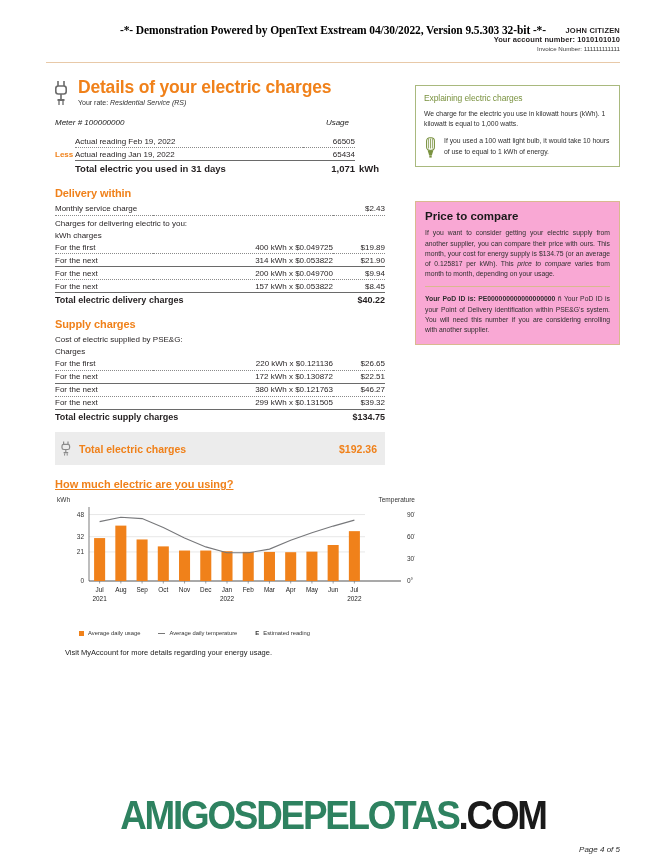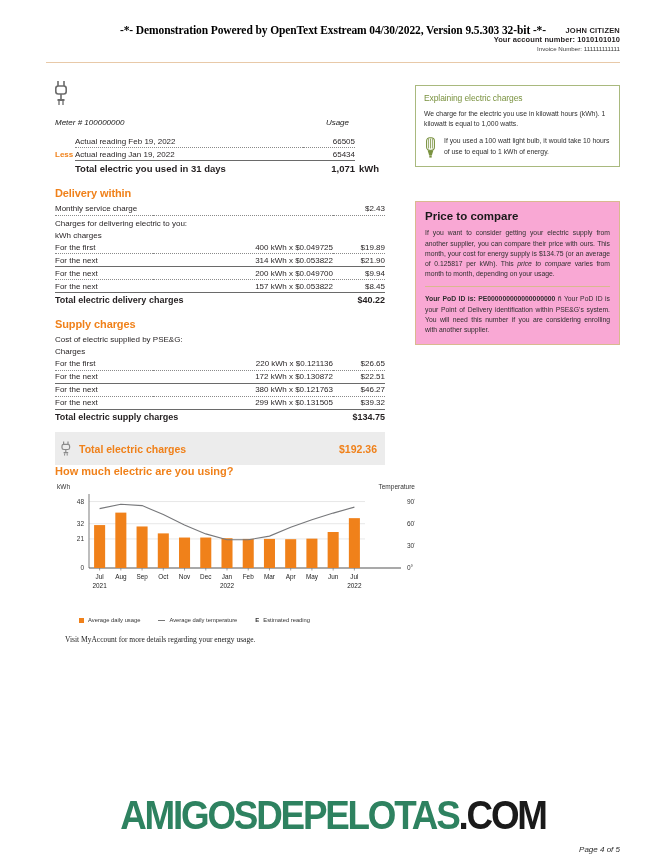--- a/index.html
+++ b/index.html
@@ -87,33 +87,33 @@
   .grand{
     margin-top:9px; background:#ececec; height:33px;
     display:flex; align-items:center; padding:0 8px 0 6px;
   }
   .grand .g-ico{ width:11px; height:15px; flex:0 0 11px; margin-right:7px; }
   .grand .g-lbl{ font-size:10.5px; font-weight:bold; color:#f0811a; flex:1; }
   .grand .g-amt{ font-size:10.5px; font-weight:bold; color:#f0811a; }
 
   
   .chart-title{
-    font-size:11px; font-weight:bold; color:#f0811a; 
+    font-size:11px; font-weight:bold; color:#f0811a; margin-top:13px;text-decoration:underline;
   }
   .chart-wrap{ position:relative; width:360px; height:120px; margin-top:7px; }
   .ax-lbl{ position:absolute; font-size:6.5px; color:#333; }
   .legend{ margin-top:13px; display:flex; gap:18px; padding-left:24px; }
   .legend .li{ display:flex; align-items:center; gap:4px; font-size:5.8px; color:#333; }
   .sw-bar{ width:5px; height:5px; background:#f0811a; }
   .sw-line{ width:7px; height:1px; background:#777; }
   .sw-e{ font-size:6px; font-weight:bold; color:#333; }
 
   .visit{
     margin-top:12px; margin-left:10px;
-    font-size:7.5px; color:#222;font-family:Liberation Serif, serif;
+    font-size:7.5px; color:#222;
   }
 
   
   .right{ position:absolute; left:415px; top:85px; width:205px; }
 
   .box-green{
     border:1px solid #a9b97e; padding:7px 8px 8px 8px; background:#fff;
   }
   .box-green h3{
     margin:0 0 6px 0; font-size:8.5px; font-weight:normal;
@@ -167,20 +167,27 @@
   <div class="title-row">
     <span class="plug-ico">
       <svg viewBox="0 0 16 26" width="16" height="26">
         <path d="M3 1 L3 6 M9 1 L9 6" stroke="#6b6b6b" stroke-width="1.6" fill="none"></path>
         <rect x="0.8" y="6" width="10.4" height="8" rx="2.5" fill="none" stroke="#6b6b6b" stroke-width="1.6"></rect>
         <path d="M6 14 L6 19" stroke="#6b6b6b" stroke-width="1.6" fill="none"></path>
         <rect x="2.5" y="19" width="7" height="2" fill="#6b6b6b"></rect>
         <path d="M4 21 L4 25 M8 21 L8 25" stroke="#6b6b6b" stroke-width="1.3" fill="none"></path>
       </svg>
     </span>
+    <div>
+      <div class="title-main">Details of your electric charges</div>
+      <div class="subrate">
+        <span>Your rate:</span>
+        <i>Residential Service (RS)</i>
+      </div>
+    </div>
   </div>
 
   <div class="meter-row">
     <span>Meter # 100000000</span>
     <span class="usage">Usage</span>
   </div>
 
   <table class="read-tbl">
     <tbody>
       <tr>

